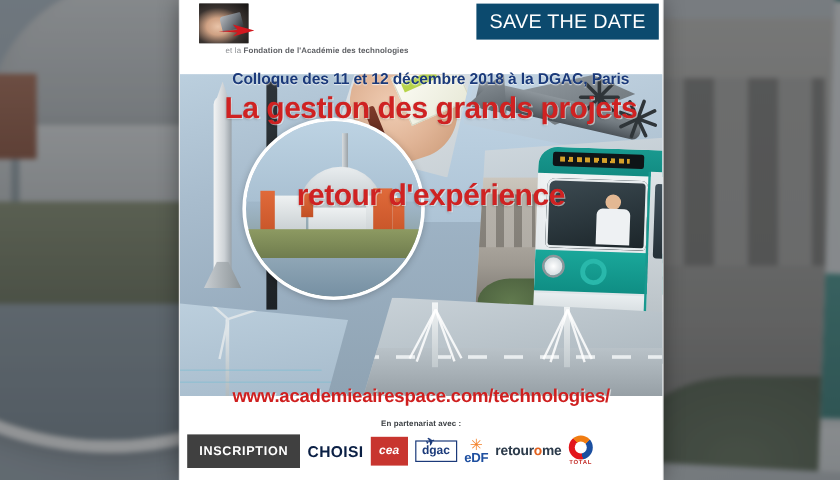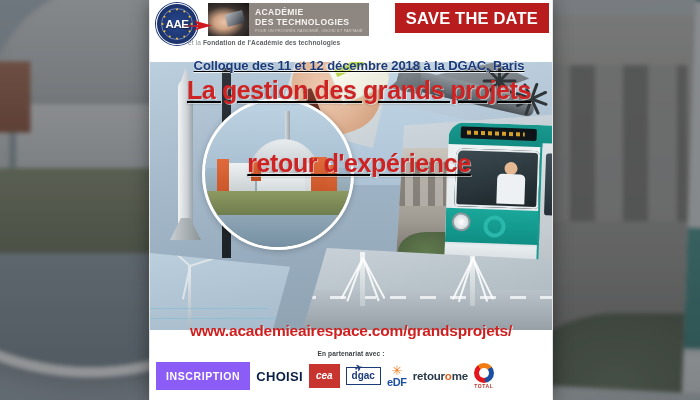--- a/index.html
+++ b/index.html
@@ -161,39 +161,38 @@
     font-weight: bold;
     white-space: nowrap;
     letter-spacing: 0.1px;
   }
   .fond-line .soft { font-weight: normal; color: #8a8d91; }
 
   
   .std {
     position: absolute;
     right: 3px; top: 3px;
-    background: #b91c1c;
+    background: #0c4a6e;
     color: #ffffff;
     font-size: 16.5px;
-    font-weight: bold;
+    font-weight: normal;
     letter-spacing: 0.2px;
     padding: 6px 11px 6px 11px;
     line-height: 18px;
     white-space: nowrap;
   }
 
   
   .p-titles {
     position: absolute;
     left: 16px; right: 0; top: 56px;
     height: 84px;
     z-index: 3;
     text-align: center;
     padding-top: 2px;
-    text-decoration: underline;
   }
   .t-colloque {
     color: #1b3a7a;
     font-size: 13px;
     font-weight: bold;
     letter-spacing: -0.1px;
     text-shadow: 0 1px 1px rgba(255,255,255,0.75);
     white-space: nowrap;
   }
   .t-main1, .t-main2 {
@@ -529,21 +528,21 @@
   }
   .logo-row {
     display: flex;
     align-items: center;
     justify-content: flex-start;
     gap: 6px;
     height: 34px;
     padding-left: 2px;
   }
   .btn-inscr {
-    background: #8b5cf6;
+    background: #404040;
     color: #ffffff;
     font-size: 10.5px;
     font-weight: bold;
     letter-spacing: 0.6px;
     padding: 8px 10px;
     line-height: 12px;
     white-space: nowrap;
     flex: 0 0 auto;
   }
   .lg { flex: 0 0 auto; display: flex; align-items: center; }
@@ -650,48 +649,25 @@
       </div>
     </div>
     <div class="bg-dim"></div>
   </div>
 
   <div class="poster">
     <div class="p-inner">
 
       <div class="p-head">
         <div class="logos-left">
-          <div class="aae-badge">
-            <div class="aae-ring"></div>
-            <div class="aae-stars" id="fg-stars">
-                <i style="transform: translate(0px, -14.5px);"></i>
-                <i style="transform: translate(7.25px, -12.56px);"></i>
-                <i style="transform: translate(12.56px, -7.25px);"></i>
-                <i style="transform: translate(14.5px, 0px);"></i>
-                <i style="transform: translate(12.56px, 7.25px);"></i>
-                <i style="transform: translate(7.25px, 12.56px);"></i>
-                <i style="transform: translate(0px, 14.5px);"></i>
-                <i style="transform: translate(-7.25px, 12.56px);"></i>
-                <i style="transform: translate(-12.56px, 7.25px);"></i>
-                <i style="transform: translate(-14.5px, 0px);"></i>
-                <i style="transform: translate(-12.56px, -7.25px);"></i>
-                <i style="transform: translate(-7.25px, -12.56px);"></i>
-              </div>
-            <div class="aae-text">AAE</div>
-          </div>
           <svg class="aae-arrow" viewBox="0 0 30 11">
             <path d="M30 5.5 L12 0.5 L16 5 L0 6 L16 7 L12 10.5 Z" fill="#d2181f"></path>
           </svg>
           <div class="adt">
             <div class="adt-img"></div>
-            <div class="adt-txt">
-              <div class="adt-l1">ACADÉMIE</div>
-              <div class="adt-l2">DES TECHNOLOGIES</div>
-              <div class="adt-tag">POUR UN PROGRÈS RAISONNÉ, CHOISI ET PARTAGÉ</div>
-            </div>
           </div>
         </div>
 
         <div class="fond-line">
           <span class="soft">et la </span><span>Fondation de l'Académie des technologies</span>
         </div>
 
         <div class="std">SAVE THE DATE</div>
       </div>
 
@@ -797,21 +773,21 @@
         </div>
       </div>
 
       <div class="p-titles">
         <div class="t-colloque">Colloque des 11 et 12 décembre 2018 à la DGAC, Paris</div>
         <div class="t-main1">La gestion des grands projets</div>
         <div class="t-main2">retour d'expérience</div>
       </div>
 
       <div class="p-url">
-        <div class="url-txt">www.academieairespace.com/grandsprojets/</div>
+        <div class="url-txt">www.academieairespace.com/technologies/</div>
       </div>
 
       <div class="p-foot">
         <div class="partner-label">En partenariat avec :</div>
         <div class="logo-row">
 
           <div class="btn-inscr">INSCRIPTION</div>
 
           <div class="lg lg-airbus">CHOISI</div>
 

